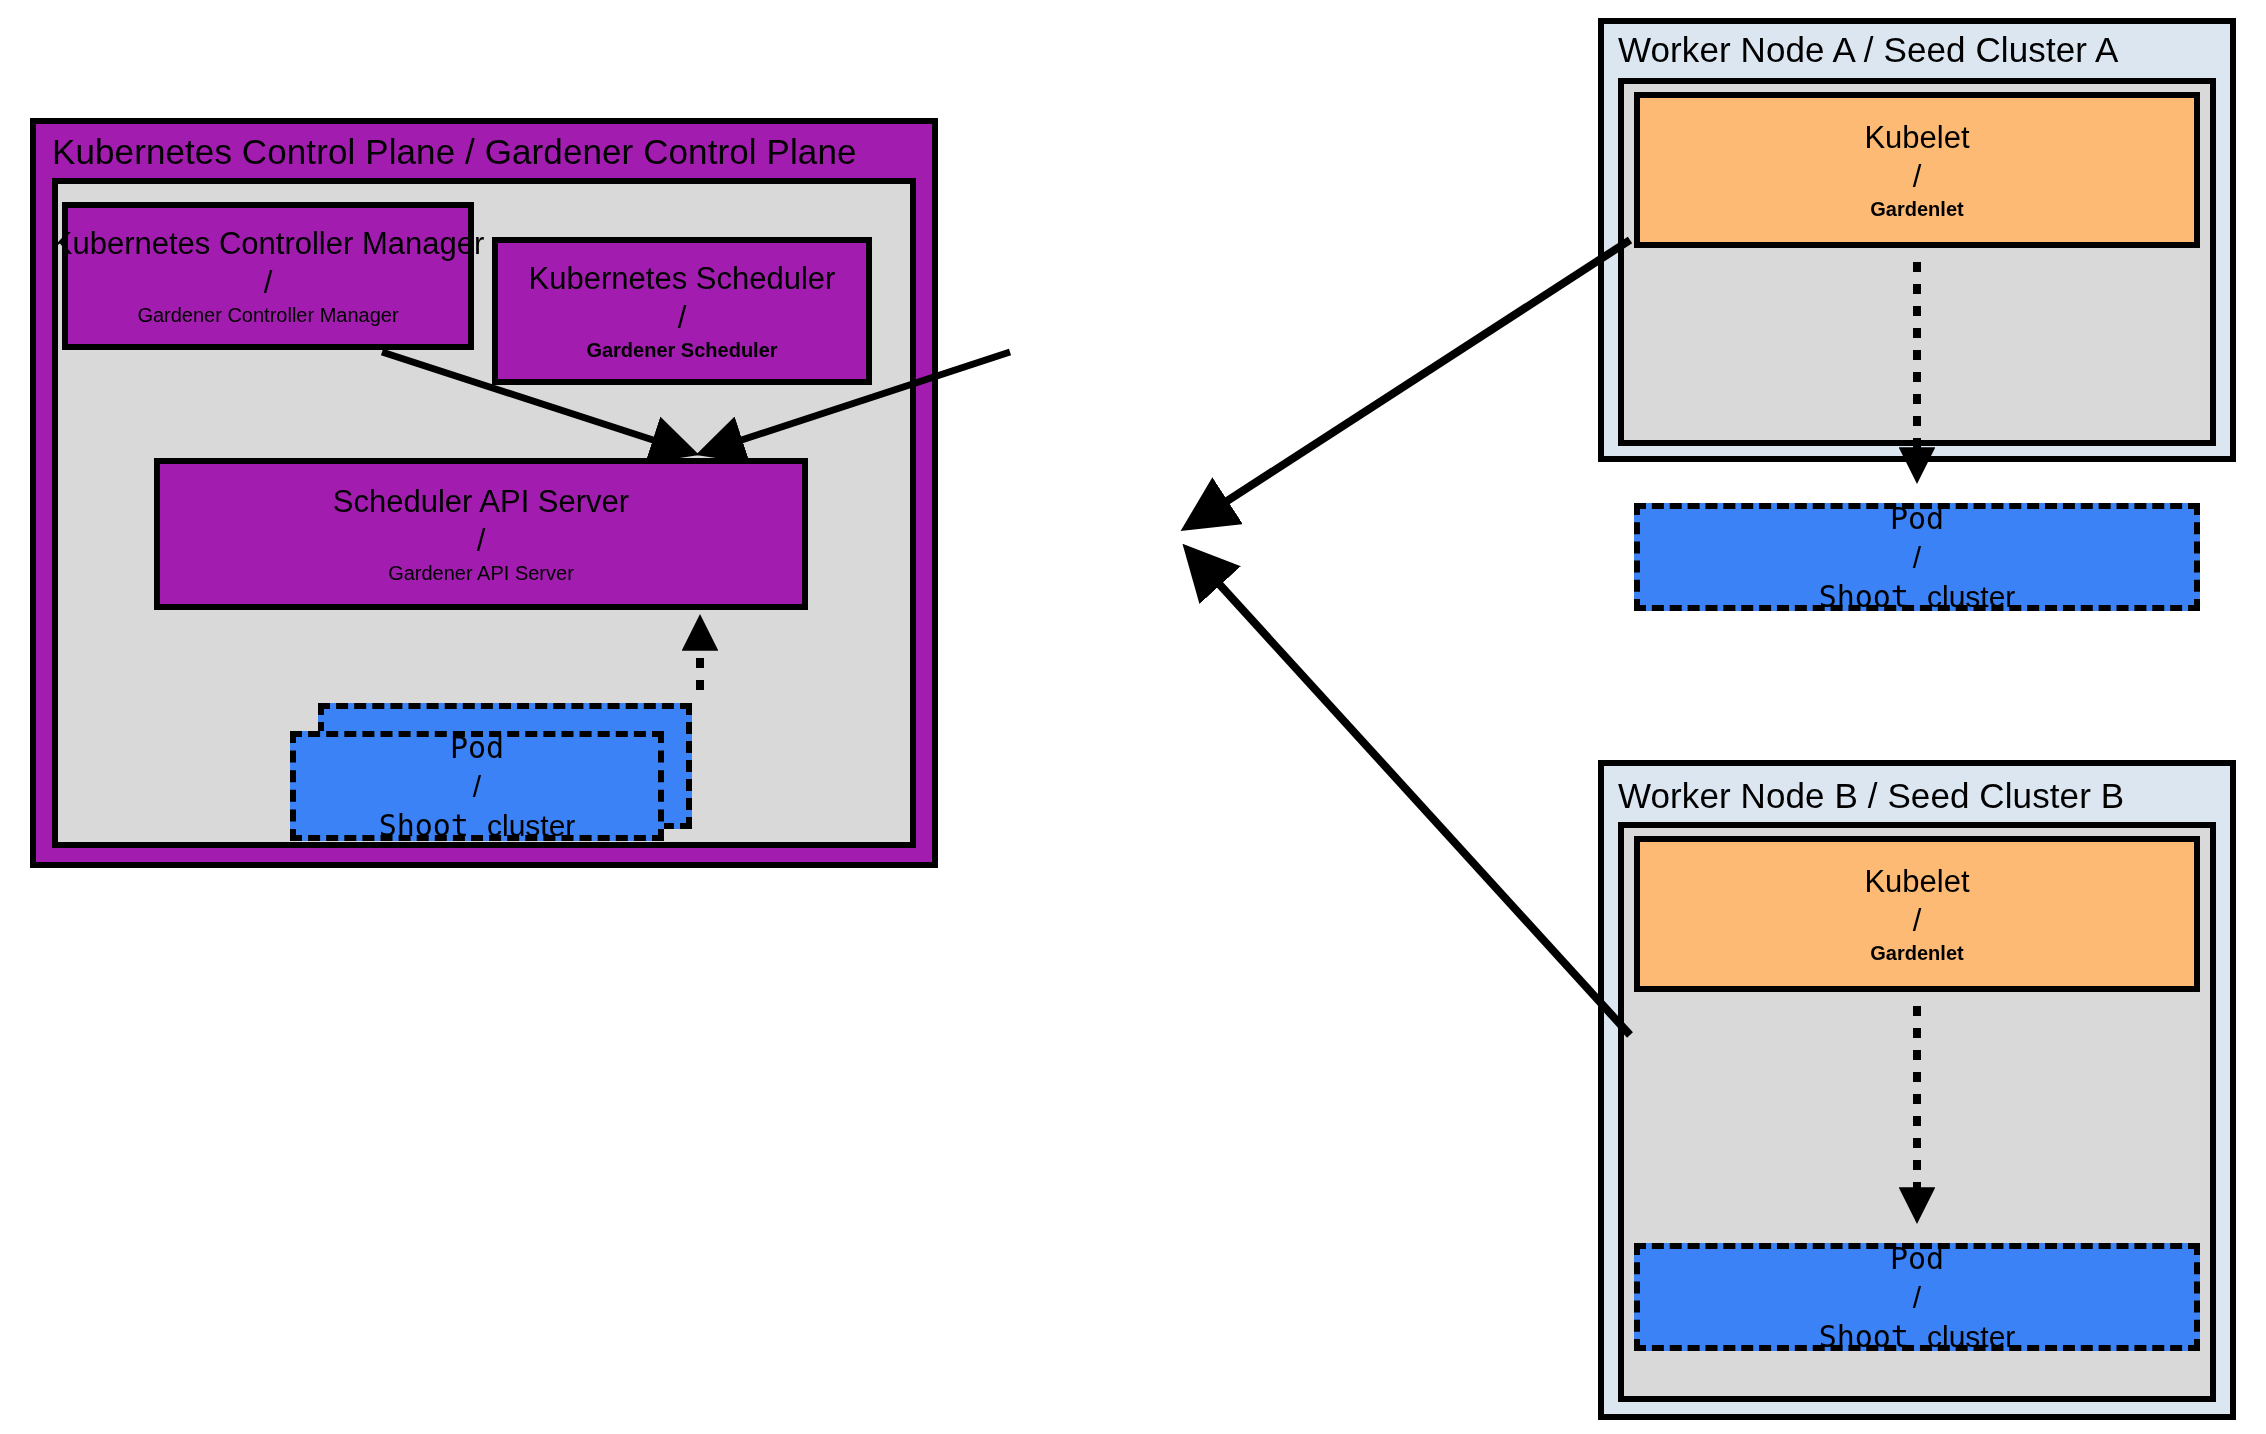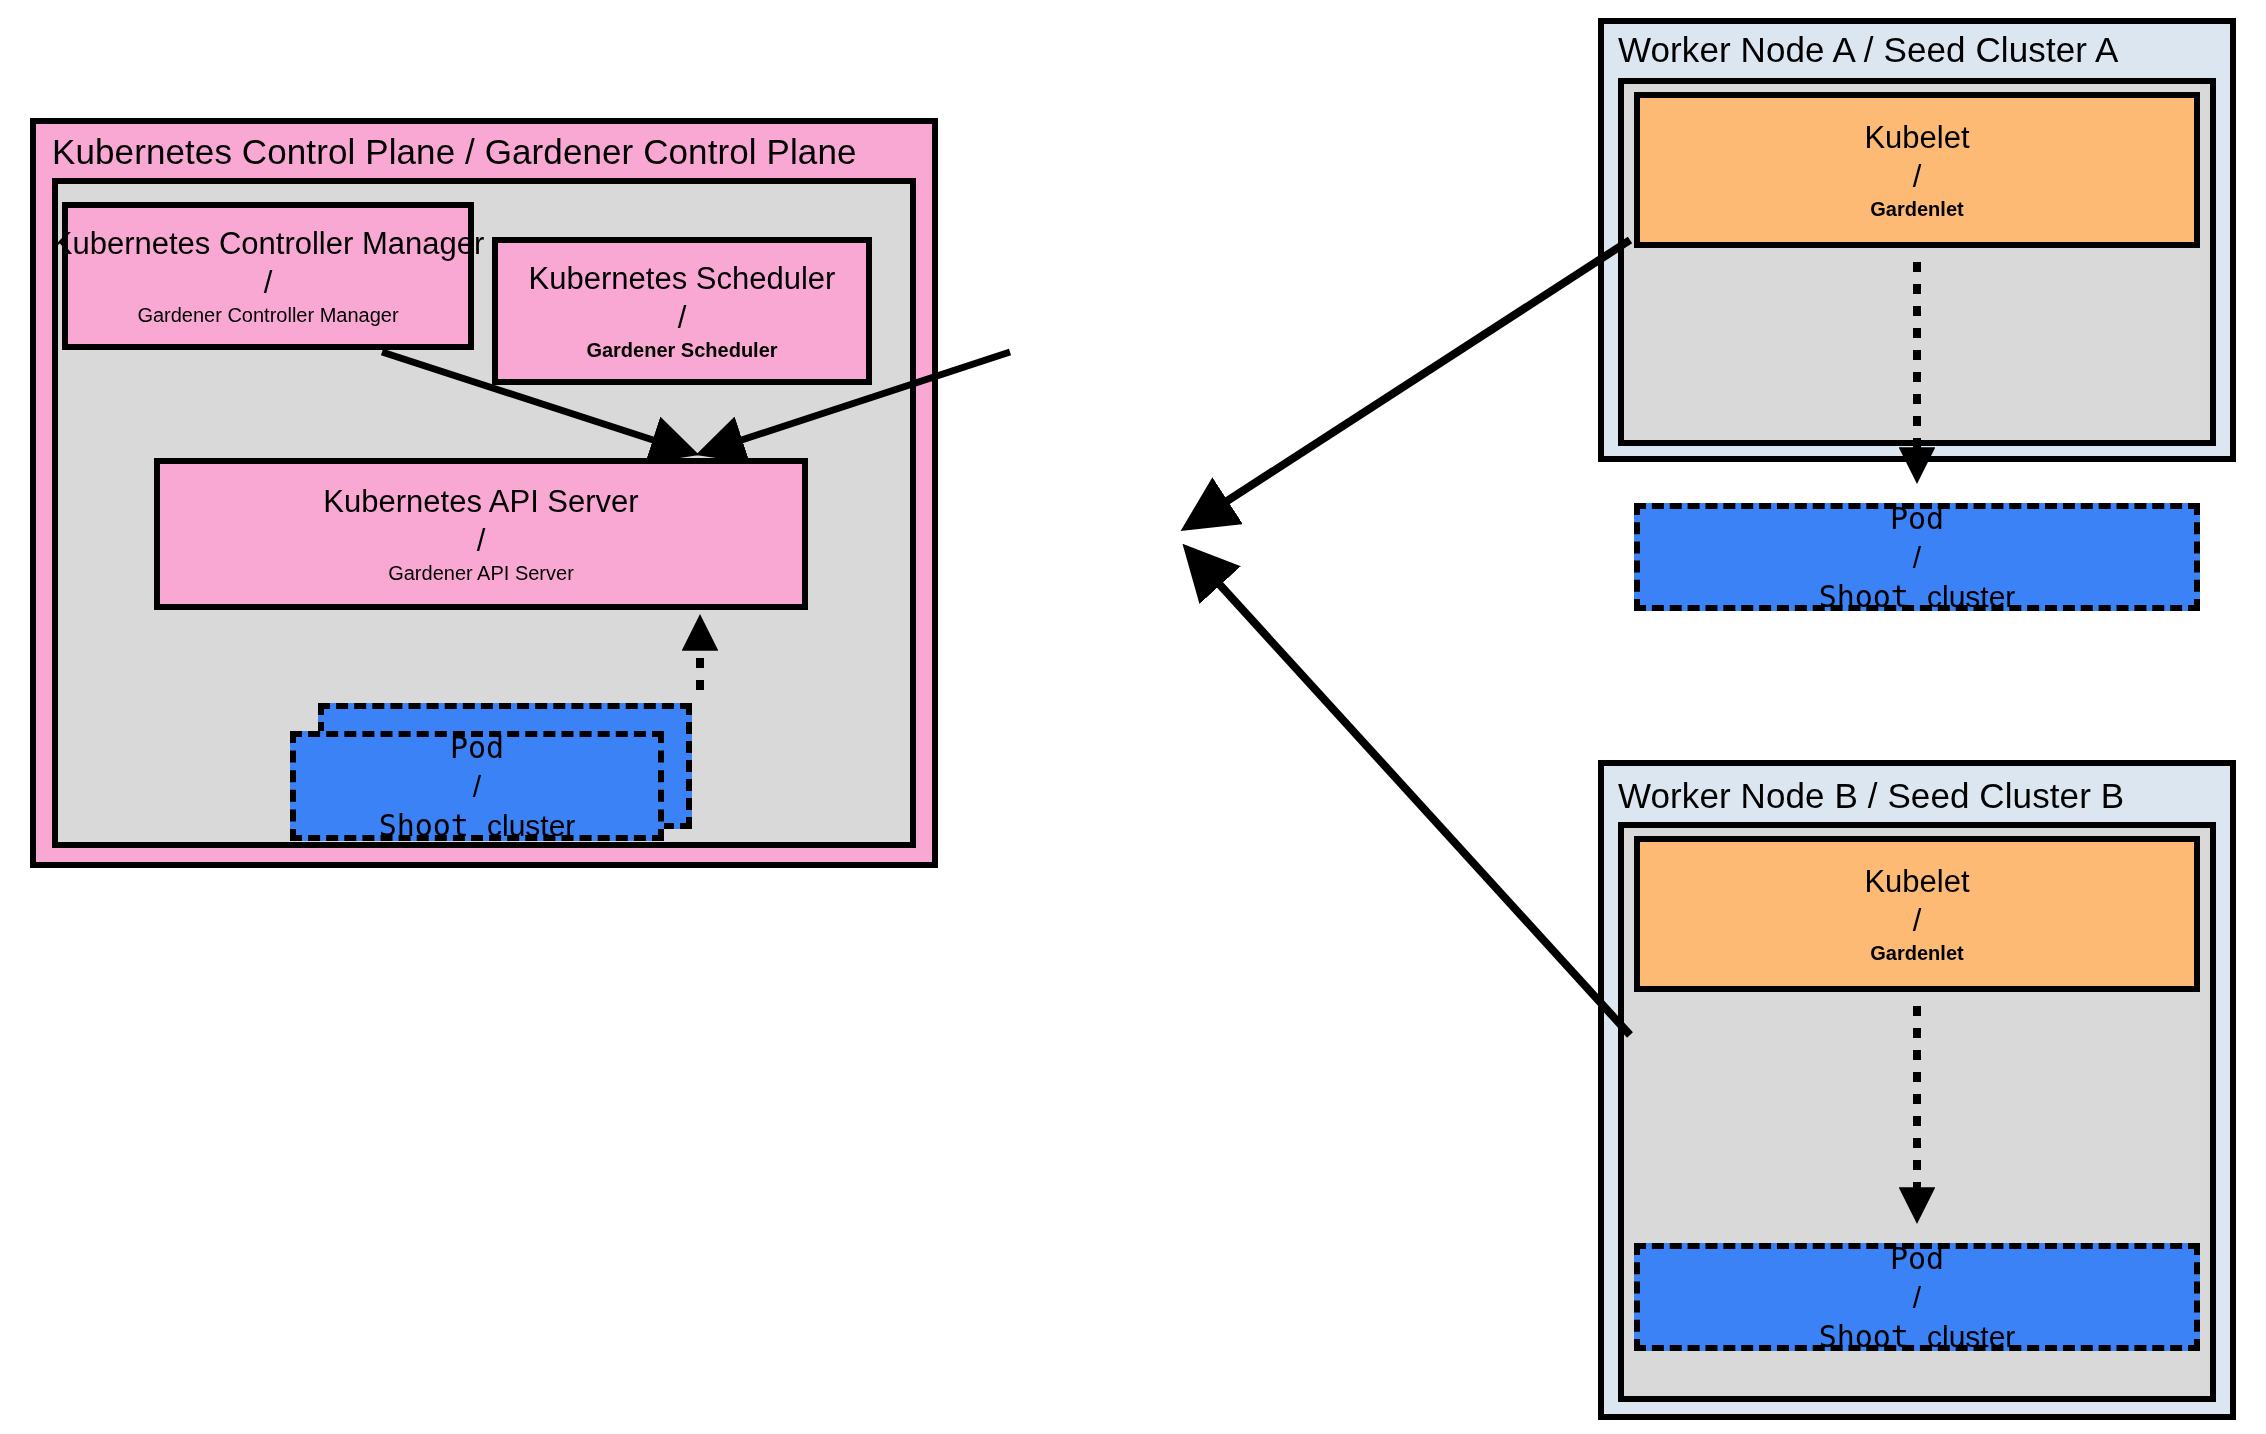--- a/index.html
+++ b/index.html
@@ -28,21 +28,21 @@
     position: absolute;
     box-sizing: border-box;
     display: flex;
     flex-direction: column;
     align-items: center;
     justify-content: center;
   }
 
   .solid-b { border: 6px solid #000000; }
 
-  .green-fill  { background: #f9a8d4; }
+  .green-fill  { background: #a21caf; }
   .gray-fill   { background: #d9d9d9; }
   .blue-fill   { background: #dce6f1; }
   .orange-fill { background: #fdba74; }
   .peach-fill  { background: #3b82f6; margin-top: 15px; }
 
   .dashed-b {
     border: 6px dashed #000000;
   }
 
   
@@ -113,21 +113,21 @@
   <div class="box solid-b green-fill" style="left:492px; top:202px; width:380px; height:148px;margin-top:35px;">
     <div class="stack">
       <div>Kubernetes Scheduler</div>
       <div>/</div>
       <div class="l2 bold">Gardener Scheduler</div>
     </div>
   </div>
 
   <div class="box solid-b green-fill" style="left:154px; top:458px; width:654px; height:152px;">
     <div class="stack">
-      <div>Kubernetes API Server</div>
+      <div>Scheduler API Server</div>
       <div>/</div>
       <div class="l2">Gardener API Server</div>
     </div>
   </div>
 
   <div class="box dashed-b peach-fill" style="left:318px; top:688px; width:374px; height:126px;">
   </div>
 
   <div class="box dashed-b peach-fill" style="left:290px; top:716px; width:374px; height:110px;">
     <div class="mono-stack">

